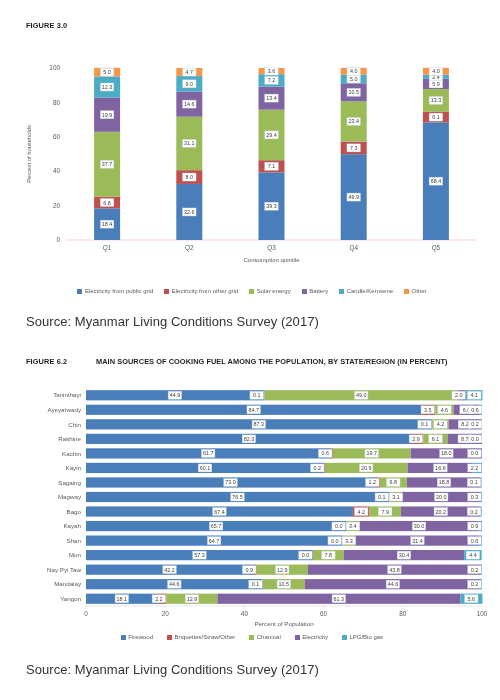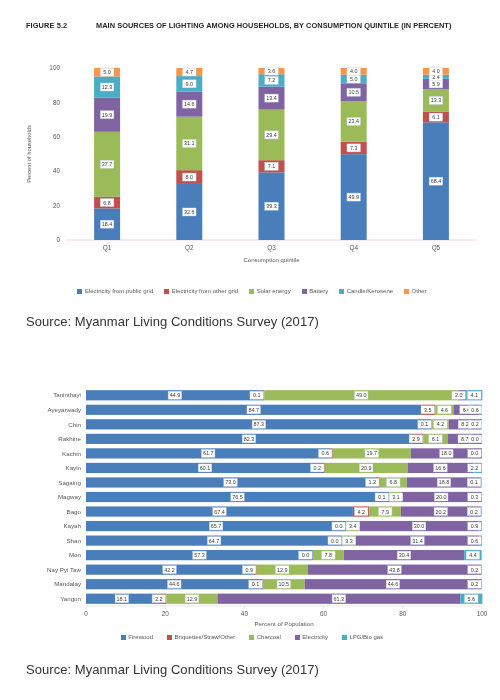--- a/index.html
+++ b/index.html
@@ -41,22 +41,21 @@
   #fig62-chart{position:absolute;left:20px;top:384px;width:468px;height:248px;}
   #fig62-legend{position:absolute;left:26px;top:634px;width:452px;}
   #fig62-source{position:absolute;left:26px;top:662px;}
 </style>
 </head>
 <body>
 
 <div class="page">
 
   <div id="fig61-head" class="fig-head">
-    <div class="fig-num">FIGURE 5.2</div>
-    <div class="fig-title">MAIN SOURCES OF LIGHTING AMONG HOUSEHOLDS, BY CONSUMPTION QUINTILE (IN PERCENT)</div>
+    <div class="fig-num">FIGURE 3.0</div>
   </div>
 
   <svg id="fig61-chart" viewBox="0 0 465 222">
       <text x="40" y="184.2" text-anchor="end" font-size="6.4" fill="#595959" font-family="&quot;Liberation Sans&quot;, sans-serif">0</text>
       <text x="40" y="149.79999999999998" text-anchor="end" font-size="6.4" fill="#595959" font-family="&quot;Liberation Sans&quot;, sans-serif">20</text>
       <text x="40" y="115.4" text-anchor="end" font-size="6.4" fill="#595959" font-family="&quot;Liberation Sans&quot;, sans-serif">40</text>
       <text x="40" y="81" text-anchor="end" font-size="6.4" fill="#595959" font-family="&quot;Liberation Sans&quot;, sans-serif">60</text>
       <text x="40" y="46.60000000000001" text-anchor="end" font-size="6.4" fill="#595959" font-family="&quot;Liberation Sans&quot;, sans-serif">80</text>
       <text x="40" y="12.2" text-anchor="end" font-size="6.4" fill="#595959" font-family="&quot;Liberation Sans&quot;, sans-serif">100</text>
       <line x1="46" y1="182" x2="457" y2="182" stroke="#f2bfc4" stroke-width="0.7"></line>
@@ -241,20 +240,24 @@
         <span class="leg-txt">Candle/Kerosene</span>
       </div>
       <div class="leg-item">
         <span class="leg-swatch" style="background: rgb(247, 150, 70);"></span>
         <span class="leg-txt">Other</span>
       </div>
     </div>
 
   <div id="fig61-source" class="source">Source: Myanmar Living Conditions Survey (2017)</div>
 
+  <div id="fig62-head" class="fig-head">
+    <div class="fig-num">FIGURE 6.2</div>
+    <div class="fig-title">MAIN SOURCES  OF COOKING FUEL AMONG THE POPULATION, BY STATE/REGION (IN PERCENT)</div>
+  </div>
 
   <svg id="fig62-chart" viewBox="0 0 468 248">
       <rect x="66" y="6.166666666666666" width="177.804" height="10.2" fill="#4a7ebb"></rect>
       <rect x="243.804" y="6.166666666666666" width="0.396000000000015" height="10.2" fill="#c0504d"></rect>
       <rect x="244.20000000000002" y="6.166666666666666" width="194.03999999999994" height="10.2" fill="#9bbb59"></rect>
       <rect x="438.23999999999995" y="6.166666666666666" width="7.920000000000016" height="10.2" fill="#8064a2"></rect>
       <rect x="446.15999999999997" y="6.166666666666666" width="16.23599999999999" height="10.2" fill="#4bacc6"></rect>
       <text x="61" y="13.466666666666665" text-anchor="end" font-size="6.2" fill="#595959" font-family="&quot;Liberation Sans&quot;, sans-serif">Taninthayi</text>
       <rect x="66" y="20.699999999999996" width="335.412" height="10.2" fill="#4a7ebb"></rect>
       <rect x="401.412" y="20.699999999999996" width="13.860000000000014" height="10.2" fill="#c0504d"></rect>

